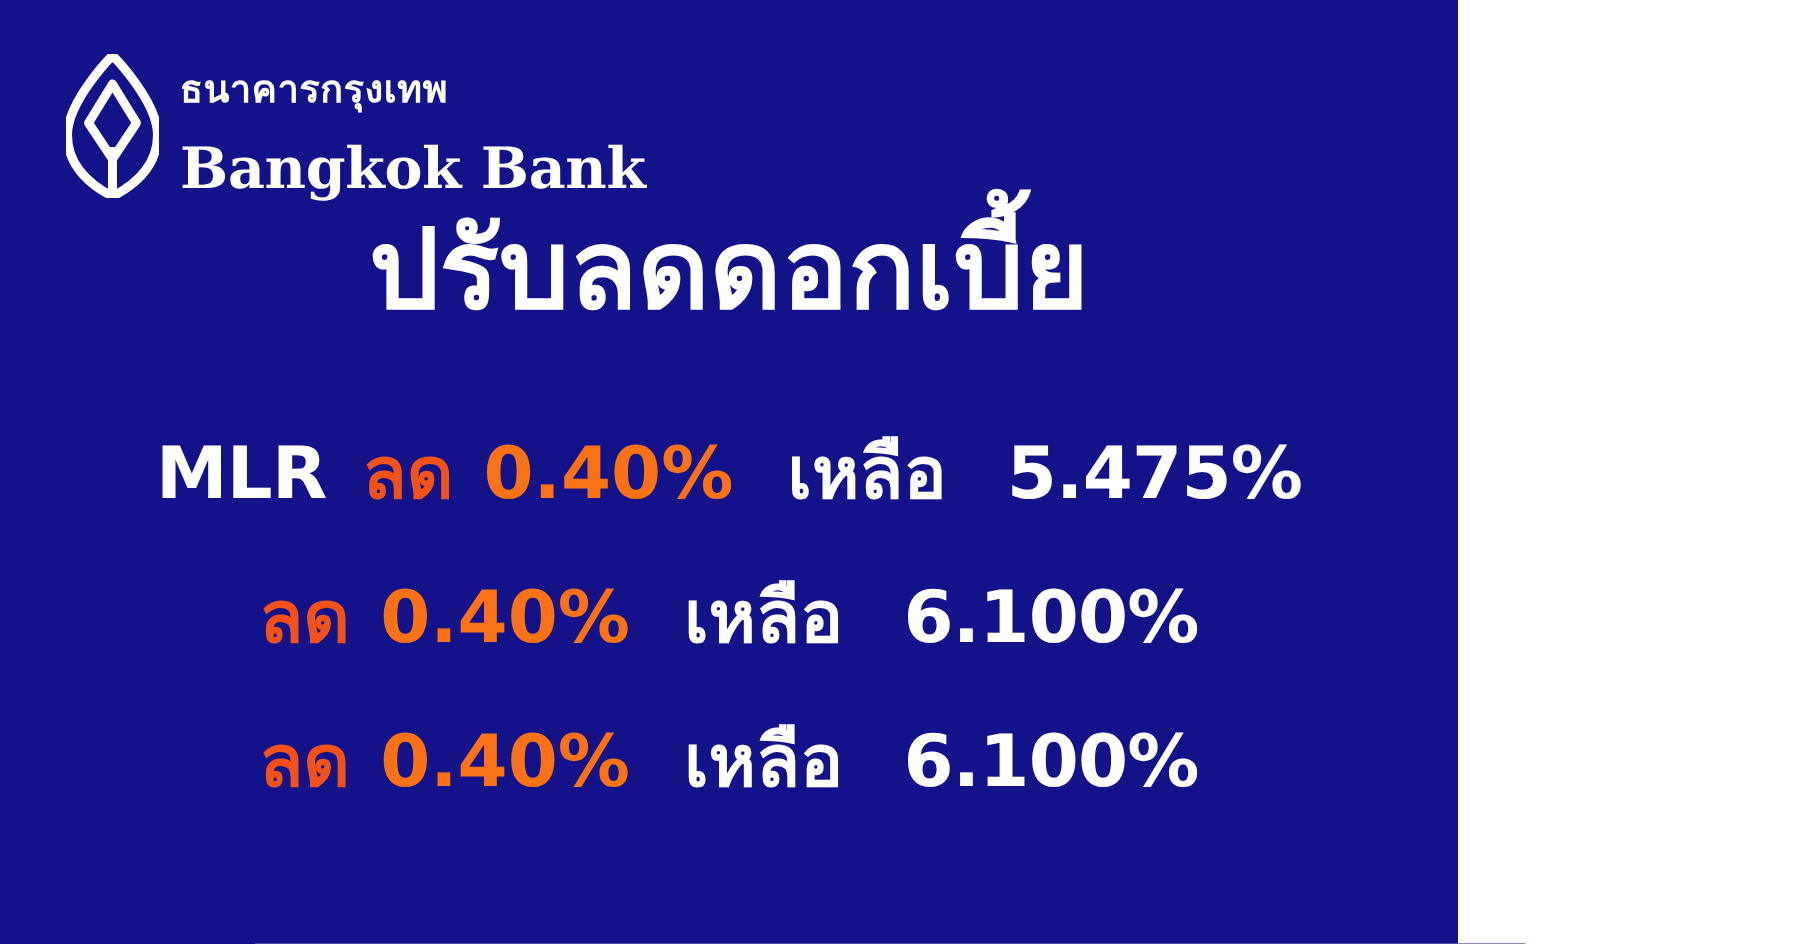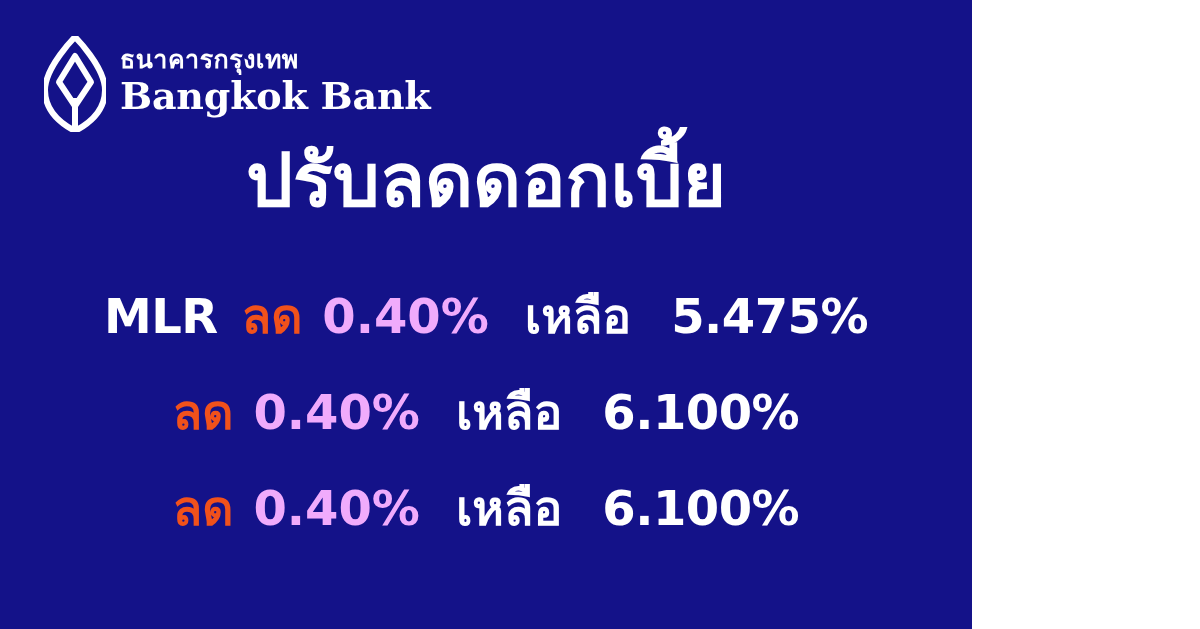--- a/index.html
+++ b/index.html
@@ -56,21 +56,21 @@
     font-family: "DejaVu Sans", "Liberation Sans", sans-serif;
   }
 
   .logo-en {
     color: #ffffff;
     font-size: 38px;
     line-height: 1.05;
     font-weight: 700;
     letter-spacing: -0.2px;
     white-space: nowrap;
-    margin-top: 4px;
+    margin-top: 20px;
     font-family: "DejaVu Serif", "Liberation Serif", serif;
   }
 
   
   #headline {
     position: absolute;
     left: 0;
     right: 0;
     top: 143px;
     text-align: center;
@@ -115,21 +115,21 @@
     margin-right: 14px;
     letter-spacing: -0.5px;
   }
 
   .rate-cut-word {
     color: #f1511b;
     margin-right: 10px;
   }
 
   .rate-cut-value {
-    color: #f0abfc;
+    color: #f97316;
     margin-right: 26px;
   }
 
   .rate-remain-word {
     margin-right: 30px;
   }
 
   .rate-remain-value {
     letter-spacing: -0.5px;
   }

